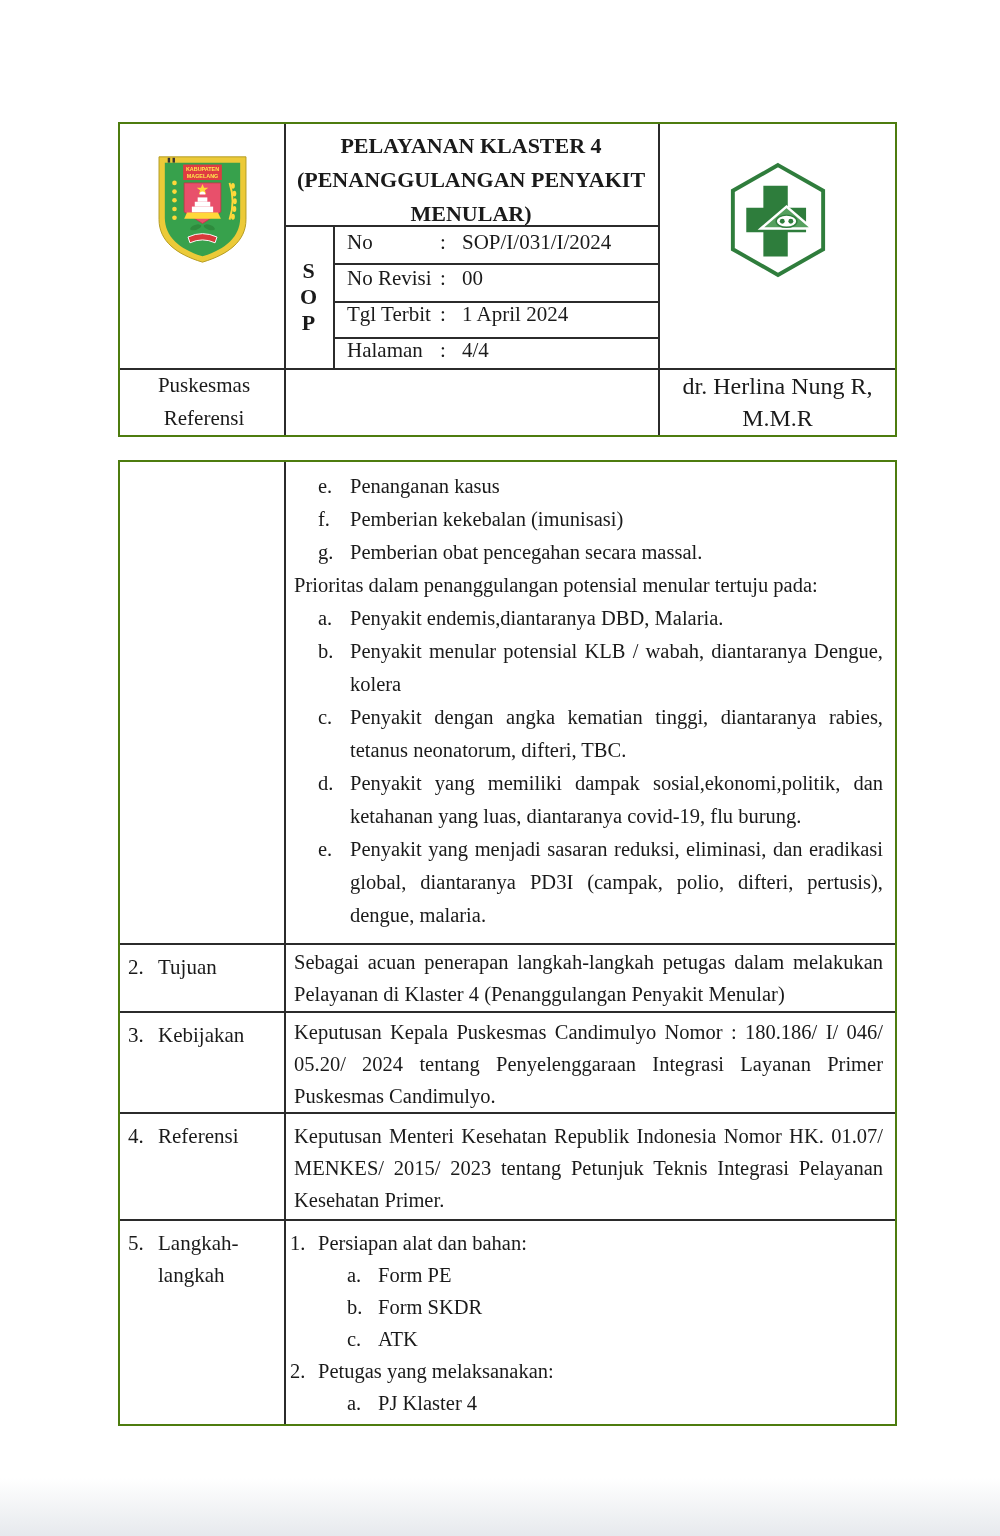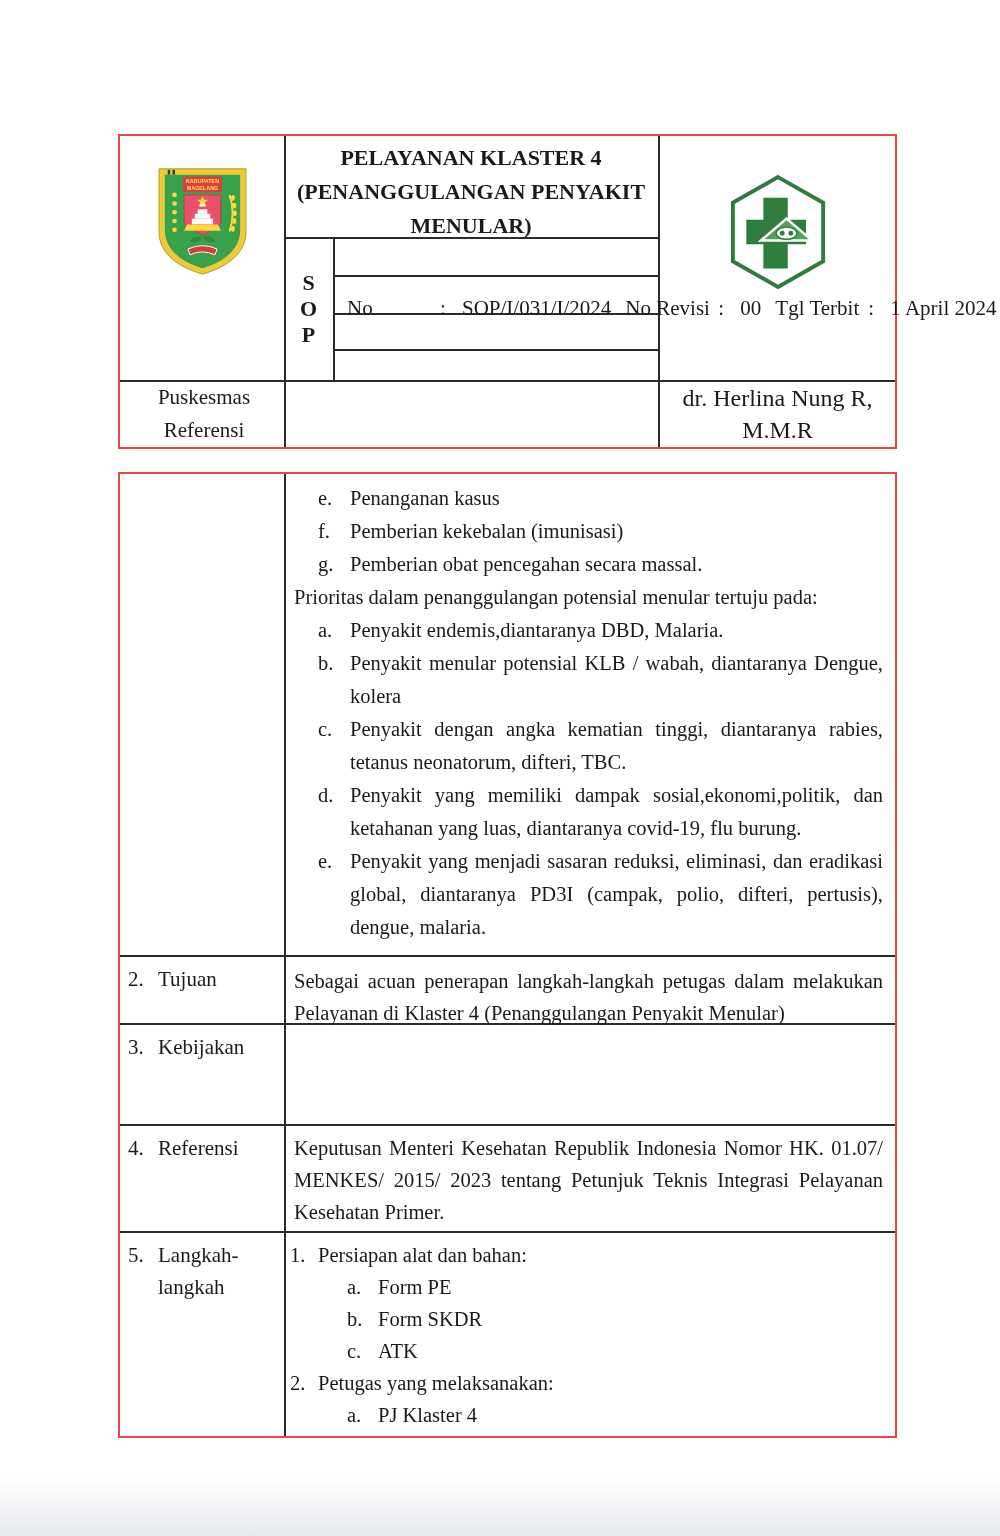--- a/index.html
+++ b/index.html
@@ -1,29 +1,29 @@
 <!DOCTYPE html>
 <html><head>
 <meta charset="utf-8">
 <style>
   html,body{margin:0;padding:0;background:#ffffff;}
   .page{position:relative;width:1000px;height:1536px;background:#ffffff;overflow:hidden;
         font-family:"Liberation Serif","DejaVu Serif",serif;color:#1a1a1a;}
   .page::after{content:"";position:absolute;left:0;bottom:0;width:100%;height:58px;
         background:linear-gradient(to bottom, rgba(222,226,231,0), rgba(210,215,222,.55));pointer-events:none;}
-  .tbl{position:absolute;border:2px solid #ef4444;box-sizing:border-box;background:transparent;margin-top:12px;}
+  .tbl{position:absolute;border:2px solid #4d7c0f;box-sizing:border-box;background:transparent;}
   .vline,.hline{position:absolute;background:#2b2b2b;}
   .vline{width:2px;}
   .hline{height:2px;}
   .cell{position:absolute;box-sizing:border-box;}
   
   .title-cell{text-align:center;font-weight:bold;font-size:22px;line-height:34px;padding-top:5px;}
   .sop-cell{display:flex;flex-direction:column;justify-content:center;align-items:center;
         font-weight:bold;font-size:22px;line-height:26px;}
-  .details{display:flex;}
+  .details{display:flex;flex-direction:column;}
   .drow{flex:1;display:flex;align-items:center;font-size:21px;padding-left:14px;}
   .drow .lbl{width:93px;flex:none;}
   .drow .colon{width:14px;flex:none;}
   .drow .val{margin-left:8px;white-space:nowrap;}
   .org-cell{text-align:center;font-size:21px;line-height:33px;padding-top:1px;}
   .sign-cell{text-align:center;font-size:24px;line-height:32px;padding-top:2px;}
   .logo-wrap{display:flex;justify-content:center;}
   
   .content{font-size:20.5px;line-height:33px;text-align:justify;}
   .li{display:flex;margin-left:24px;}
@@ -186,30 +186,33 @@
         <span class="tx">Penyakit yang menjadi sasaran reduksi, eliminasi, dan eradikasi global, diantaranya PD3I (campak, polio, difteri, pertusis), dengue, malaria.</span>
       </div>
     </div>
 
     <div class="cell labcell" style="left:0;top:481px;width:164px;height:68px;">
       <div class="numline">
         <span class="num">2.</span>
         <span>Tujuan</span>
       </div>
     </div>
-    <div class="cell content rowtext" style="left:164px;top:481px;width:611px;height:68px;padding-top:10px;line-height:32px;">
+    <div class="cell content rowtext" style="left:164px;top:481px;width:611px;height:68px;padding-top:3px;line-height:32px;">
       <span>Sebagai acuan penerapan langkah-langkah petugas dalam melakukan Pelayanan di Klaster 4 (Penanggulangan Penyakit Menular)</span>
     </div>
 
     <div class="cell labcell" style="left:0;top:549px;width:164px;height:101px;">
       <div class="numline">
         <span class="num">3.</span>
         <span>Kebijakan</span>
       </div>
     </div>
+    <div class="cell content rowtext" style="left:164px;top:549px;width:611px;height:101px;padding-top:5px;line-height:32px;">
+      <span>Keputusan Kepala Puskesmas Candimulyo Nomor : 180.186/ I/ 046/ 05.20/ 2024 tentang Penyelenggaraan Integrasi Layanan Primer Puskesmas Candimulyo.</span>
+    </div>
 
     <div class="cell labcell" style="left:0;top:650px;width:164px;height:107px;">
       <div class="numline">
         <span class="num">4.</span>
         <span>Referensi</span>
       </div>
     </div>
     <div class="cell content rowtext" style="left:164px;top:650px;width:611px;height:89px;padding-top:8px;line-height:32px;">
       <span>Keputusan Menteri Kesehatan Republik Indonesia Nomor HK. 01.07/ MENKES/ 2015/ 2023 tentang Petunjuk Teknis Integrasi Pelayanan Kesehatan Primer.</span>
     </div>

